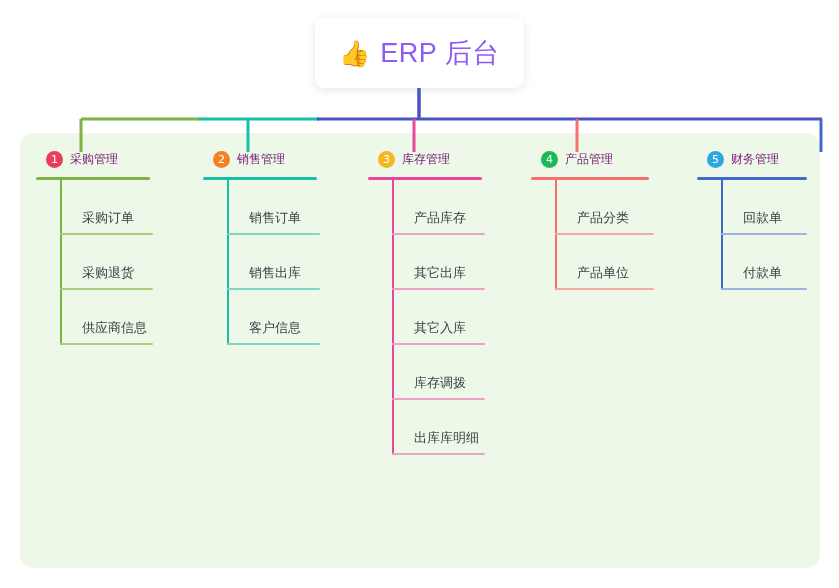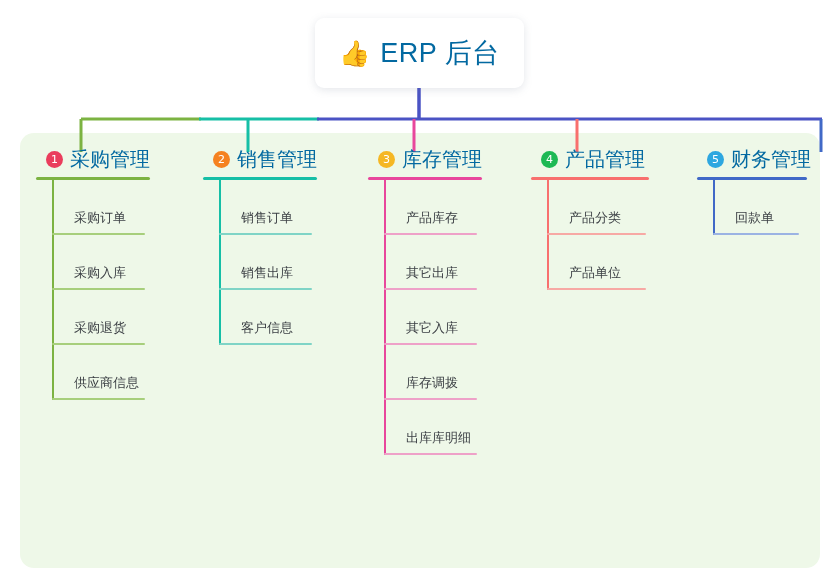--- a/index.html
+++ b/index.html
@@ -50,21 +50,21 @@
     gap: 10px;
     z-index: 6;
   }
   .root-emoji {
     font-size: 25px;
     line-height: 1;
     font-family: "DejaVu Sans", sans-serif;
   }
   .root-title {
     font-size: 27px;
-    color: #0369a1;
+    color: #8b5cf6;
     letter-spacing: 0.5px;
     white-space: nowrap;
   }
 
   
   .wires {
     position: absolute;
     left: 0; top: 0;
     width: 839px;
     height: 588px;
@@ -90,34 +90,34 @@
     height: 17px;
     border-radius: 50%;
     color: #ffffff;
     font-size: 11px;
     line-height: 17px;
     text-align: center;
     font-family: "DejaVu Sans", sans-serif;
     flex: none;
   }
   .branch-label {
-    font-size: 20px;
-    color: #0369a1;
+    font-size: 12px;
+    color: #701a75;
     white-space: nowrap;
   }
   .head-rule {
     height: 3px;
     border-radius: 2px;
     margin-top: 5px;
   }
 
   
   .leaves {
     position: relative;
-    margin-left: 16px;
+    margin-left: 24px;
     padding-left: 0;
   }
   .spine {
     position: absolute;
     left: 0;
     top: 0;
     bottom: 0;
     width: 2px;
   }
   .leaf {
@@ -172,24 +172,20 @@
           <span class="branch-label">采购管理</span>
         </div>
         <div class="head-rule" style="width: 114px; background: rgb(124, 179, 66);"></div>
         <div class="leaves">
           <div class="spine" style="background: rgb(124, 179, 66);"></div>
           <div class="leaf">
             <span class="leaf-text">采购订单</span>
             <span class="leaf-rule" style="width: 93px; background: rgb(167, 207, 124);"></span>
           </div>
           <div class="leaf">
-            <span class="leaf-text">采购入库</span>
-            <span class="leaf-rule" style="width: 93px; background: rgb(167, 207, 124);"></span>
-          </div>
-          <div class="leaf">
             <span class="leaf-text">采购退货</span>
             <span class="leaf-rule" style="width: 93px; background: rgb(167, 207, 124);"></span>
           </div>
           <div class="leaf">
             <span class="leaf-text">供应商信息</span>
             <span class="leaf-rule" style="width: 93px; background: rgb(167, 207, 124);"></span>
           </div>
         </div>
       </div>
       <div class="branch" style="left: 203px; width: 150px;">
@@ -267,17 +263,21 @@
           <span class="badge" style="background: rgb(46, 167, 224);">5</span>
           <span class="branch-label">财务管理</span>
         </div>
         <div class="head-rule" style="width: 110px; background: rgb(65, 105, 199);"></div>
         <div class="leaves">
           <div class="spine" style="background: rgb(65, 105, 199);"></div>
           <div class="leaf">
             <span class="leaf-text">回款单</span>
             <span class="leaf-rule" style="width: 86px; background: rgb(155, 179, 227);"></span>
           </div>
+          <div class="leaf">
+            <span class="leaf-text">付款单</span>
+            <span class="leaf-rule" style="width: 86px; background: rgb(155, 179, 227);"></span>
+          </div>
         </div>
       </div>
     </div>
 
 </div>
 
 </body></html>

